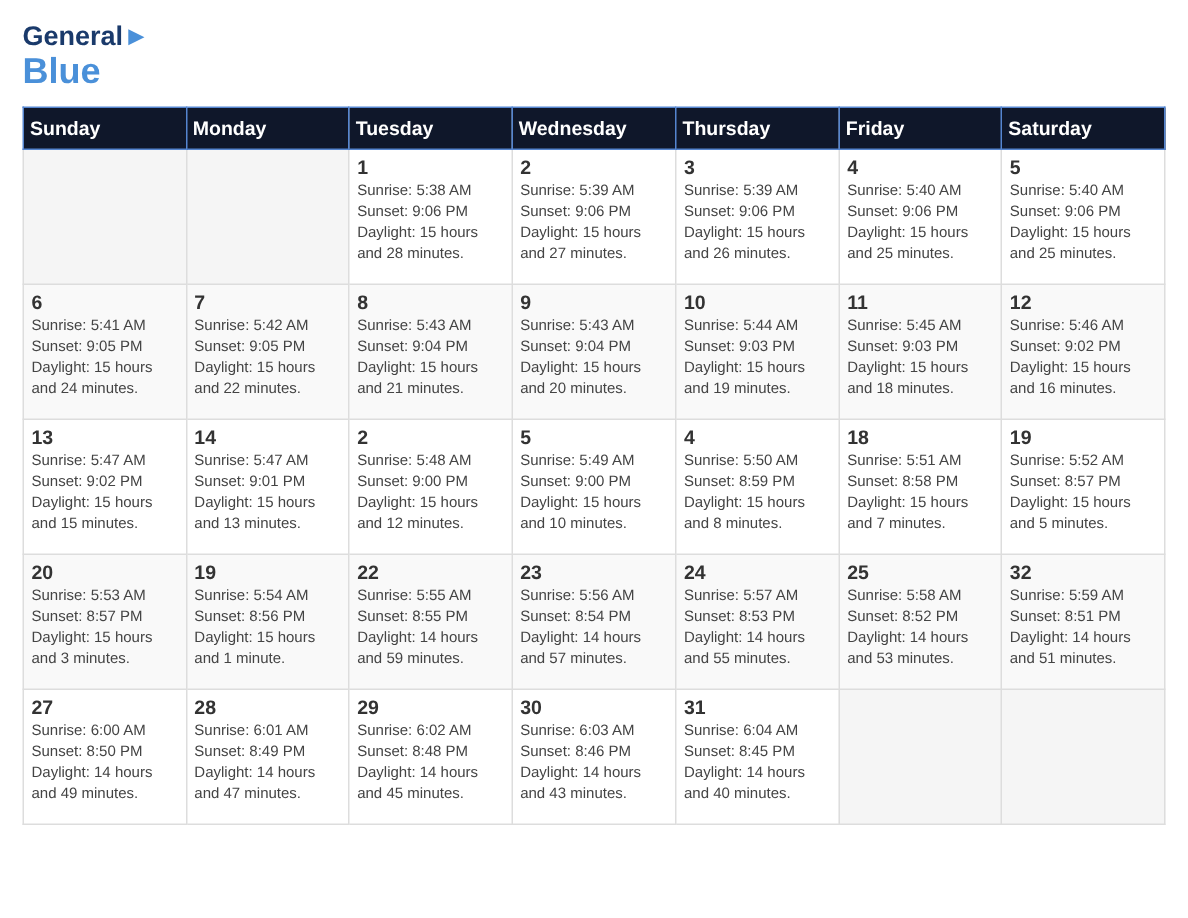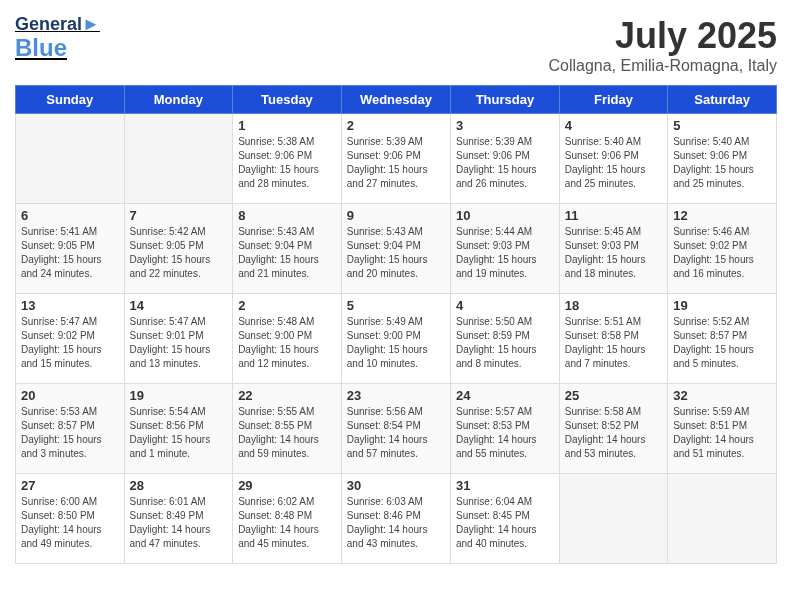--- a/index.html
+++ b/index.html
@@ -12,21 +12,20 @@
     }
     .header {
       display: flex;
       justify-content: space-between;
       align-items: flex-start;
       margin-bottom: 10px;
     }
     .logo {
       display: flex;
       align-items: center;
-      text-decoration: underline;
     }
     .logo-text {
       font-size: 18px;
       font-weight: bold;
       color: #1a3a6b;
       line-height: 1.1;
     }
     .logo-text span {
       color: #4a90d9;
     }
@@ -41,25 +40,25 @@
     .location-title {
       font-size: 16px;
       color: #555;
     }
     .calendar {
       width: 100%;
       border-collapse: collapse;
       border: 1px solid #ccc;
     }
     .calendar th {
-      background-color: #1d4ed8;
+      background-color: #0f172a;
       color: #fff;
       font-size: 13px;
       padding: 6px 4px;
-      text-align: center;
+      text-align: left;
       border: 1px solid #5585d0;
       font-weight: bold;
     }
     .calendar td {
       vertical-align: top;
       border: 1px solid #ddd;
       padding: 4px 5px;
       width: 110px;
       height: 90px;
       background: #fff;
@@ -87,24 +86,20 @@
 
 <div class="header">
   <div class="logo">
     <div>
       <div style="display:flex;align-items:center;">
         <span class="logo-text">General<span>►</span></span>
       </div>
       <div class="logo-text" style="color:#4a90d9;font-size:24px;font-weight:bold;">Blue</div>
     </div>
   </div>
-  <div class="title-block">
-    <div class="month-title">July 2025</div>
-    <div class="location-title">Collagna, Emilia-Romagna, Italy</div>
-  </div>
 </div>
 
 <table class="calendar">
   <thead>
     <tr>
     <th>Sunday</th>
         <th>Monday</th>
         <th>Tuesday</th>
         <th>Wednesday</th>
         <th>Thursday</th>

